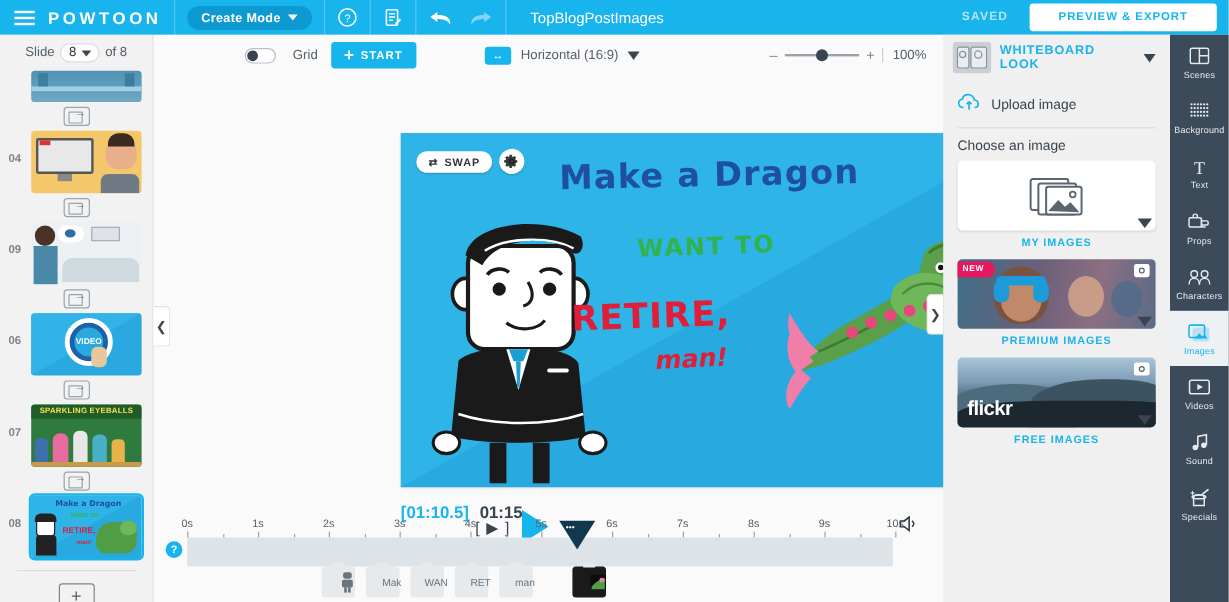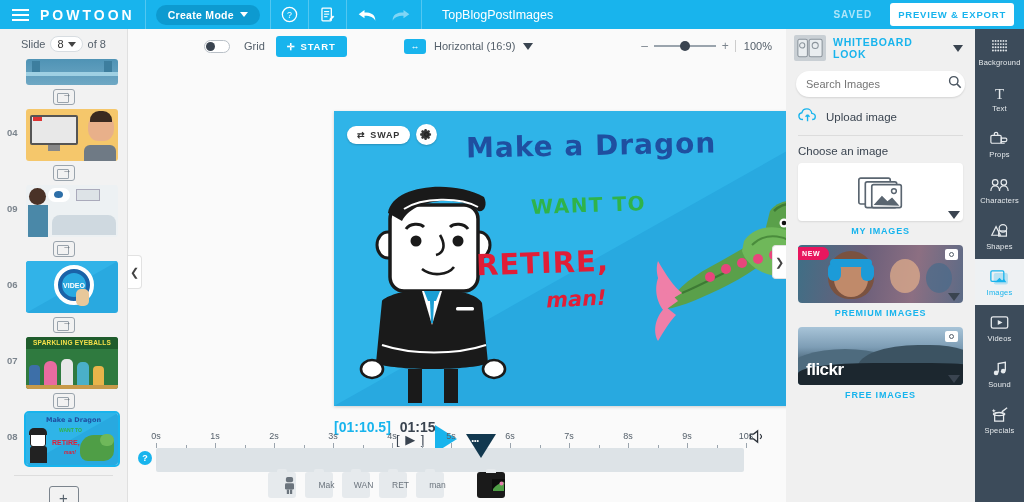--- a/index.html
+++ b/index.html
@@ -28,21 +28,21 @@
   }
   .caret-dn { width: 0; height: 0; border-left: 4px solid transparent;
     border-right: 4px solid transparent; border-top: 5px solid #fff; }
   .tb-icon { color: #fff; cursor: pointer; display:flex; align-items:center; }
   .tb-icon svg { display: block; }
   .doctitle { color: #fff; font-size: 12.5px; margin-left: 10px; }
   .saved { color: rgba(255,255,255,0.65); font-size: 10px; font-weight: bold;
     letter-spacing: 1px; margin-left: auto; }
   .preview-btn {
     background: #fff; color: #18b4ed; font-size: 9.5px; font-weight: bold;
-    letter-spacing: .8px; border-radius: 3px; padding: 6px 8px;
+    letter-spacing: .8px; border-radius: 3px; padding: 6px 24px;
     margin: 0 10px 0 18px; cursor: pointer;
   }
 
   
   .slidepanel {
     position: absolute; top: 29px; left: 0; width: 128px; height: 473px;
     background: #f2f2f2; border-right: 1px solid #e0e0e0; overflow: hidden;
   }
   .slidehdr { display: flex; align-items: center; justify-content: center;
     gap: 5px; height: 30px; font-size: 11px; color: #55606b; }
@@ -589,29 +589,20 @@
             <rect x="1" y="1" width="11" height="20" rx="2" fill="#e9edf0" stroke="#8b949c" stroke-width="1.2"></rect>
             <rect x="14" y="1" width="15" height="20" rx="2" fill="#e9edf0" stroke="#8b949c" stroke-width="1.2"></rect>
             <circle cx="21" cy="8" r="3.5" fill="none" stroke="#8b949c" stroke-width="1.2"></circle>
             <circle cx="6" cy="8" r="3" fill="none" stroke="#8b949c" stroke-width="1.2"></circle>
           </svg>
       </div>
       <div class="looklbl">WHITEBOARD LOOK</div>
       <div class="caret-g" style="margin-left:auto;margin-right:4px"></div>
     </div>
 
-    <div class="searchbox">
-      <input placeholder="Search Images" style="">
-      <span>
-        <svg width="14" height="14" viewBox="0 0 16 16">
-            <circle cx="6.6" cy="6.6" r="4.8" fill="none" stroke="#4a5560" stroke-width="1.6"></circle>
-            <line x1="10.2" y1="10.2" x2="14.5" y2="14.5" stroke="#4a5560" stroke-width="1.8"></line>
-          </svg>
-      </span>
-    </div>
 
     <div class="uploadrow">
       <span>
         <svg width="20" height="16" viewBox="0 0 22 17">
             <path d="M5.5 13.5 C2.5 13.5 1 11.6 1 9.6 C1 7.8 2.4 6.2 4.3 6 C4.8 3.5 7 1.7 9.7 1.7 C12.6 1.7 15 3.9 15.2 6.7 C17.5 6.9 19 8.6 19 10.3 C19 12.1 17.6 13.5 15.6 13.5" fill="none" stroke="#18b4ed" stroke-width="1.5"></path>
             <path d="M10.5 15.5 L10.5 8.2 M10.5 8.2 L8.3 10.4 M10.5 8.2 L12.7 10.4" stroke="#18b4ed" stroke-width="1.5" fill="none"></path>
           </svg>
       </span>
       <span class="uploadlbl">Upload image</span>
     </div>
@@ -653,20 +644,30 @@
       <div class="flickrlogo">flickr</div>
       <div class="camic">
           <i></i>
         </div>
       <div class="cardcaret"></div>
     </div>
     <div class="cardcap">FREE IMAGES</div>
   </div>
 
   <div class="rail">
+      <div class="railitem">
+        <div class="railicon">
+          <svg width="17" height="15" viewBox="0 0 20 17">
+            <rect x="1" y="1" width="18" height="15" rx="2" fill="none" stroke="currentColor" stroke-width="1.5"></rect>
+            <line x1="10" y1="1" x2="10" y2="16" stroke="currentColor" stroke-width="1.4"></line>
+            <line x1="10" y1="8.5" x2="19" y2="8.5" stroke="currentColor" stroke-width="1.4"></line>
+          </svg>
+        </div>
+        <div class="raillbl">Scenes</div>
+      </div>
       <div class="railitem">
         <div class="railicon">
           <svg width="17" height="15" viewBox="0 0 18 16">
             <g fill="currentColor">
               <circle cx="2" cy="2" r="1"></circle>
               <circle cx="4.8" cy="2" r="1"></circle>
               <circle cx="7.6" cy="2" r="1"></circle>
               <circle cx="10.399999999999999" cy="2" r="1"></circle>
               <circle cx="13.2" cy="2" r="1"></circle>
               <circle cx="16" cy="2" r="1"></circle>
@@ -716,30 +717,20 @@
         <div class="railicon">
           <svg width="19" height="14" viewBox="0 0 22 16">
             <circle cx="6" cy="5" r="3.2" fill="none" stroke="currentColor" stroke-width="1.4"></circle>
             <circle cx="16" cy="5" r="3.2" fill="none" stroke="currentColor" stroke-width="1.4"></circle>
             <path d="M1 15 C1 10.5 4 9 6 9 C8 9 11 10.5 11 15" fill="none" stroke="currentColor" stroke-width="1.4"></path>
             <path d="M11 15 C11 10.5 14 9 16 9 C18 9 21 10.5 21 15" fill="none" stroke="currentColor" stroke-width="1.4"></path>
           </svg>
         </div>
         <div class="raillbl">Characters</div>
       </div>
-      <div class="railitem">
-        <div class="railicon">
-          <svg width="19" height="15" viewBox="0 0 22 17">
-            <path d="M2 14 L7 4 L12 14 Z" fill="none" stroke="currentColor" stroke-width="1.4"></path>
-            <circle cx="15" cy="6" r="4.4" fill="none" stroke="currentColor" stroke-width="1.4"></circle>
-            <rect x="10" y="9" width="9" height="6" fill="none" stroke="currentColor" stroke-width="1.4"></rect>
-          </svg>
-        </div>
-        <div class="raillbl">Shapes</div>
-      </div>
       <div class="railitem active">
         <div class="railicon">
           <svg width="19" height="16" viewBox="0 0 22 18">
             <rect x="1" y="2" width="15" height="12" rx="1.6" fill="none" stroke="currentColor" stroke-width="1.5"></rect>
             <rect x="5" y="5" width="15" height="12" rx="1.6" fill="currentColor" opacity=".25" stroke="currentColor" stroke-width="1.5"></rect>
             <path d="M6 15 L11 10 L14 13 L16 11 L19 15 Z" fill="currentColor"></path>
           </svg>
         </div>
         <div class="raillbl">Images</div>
       </div>

